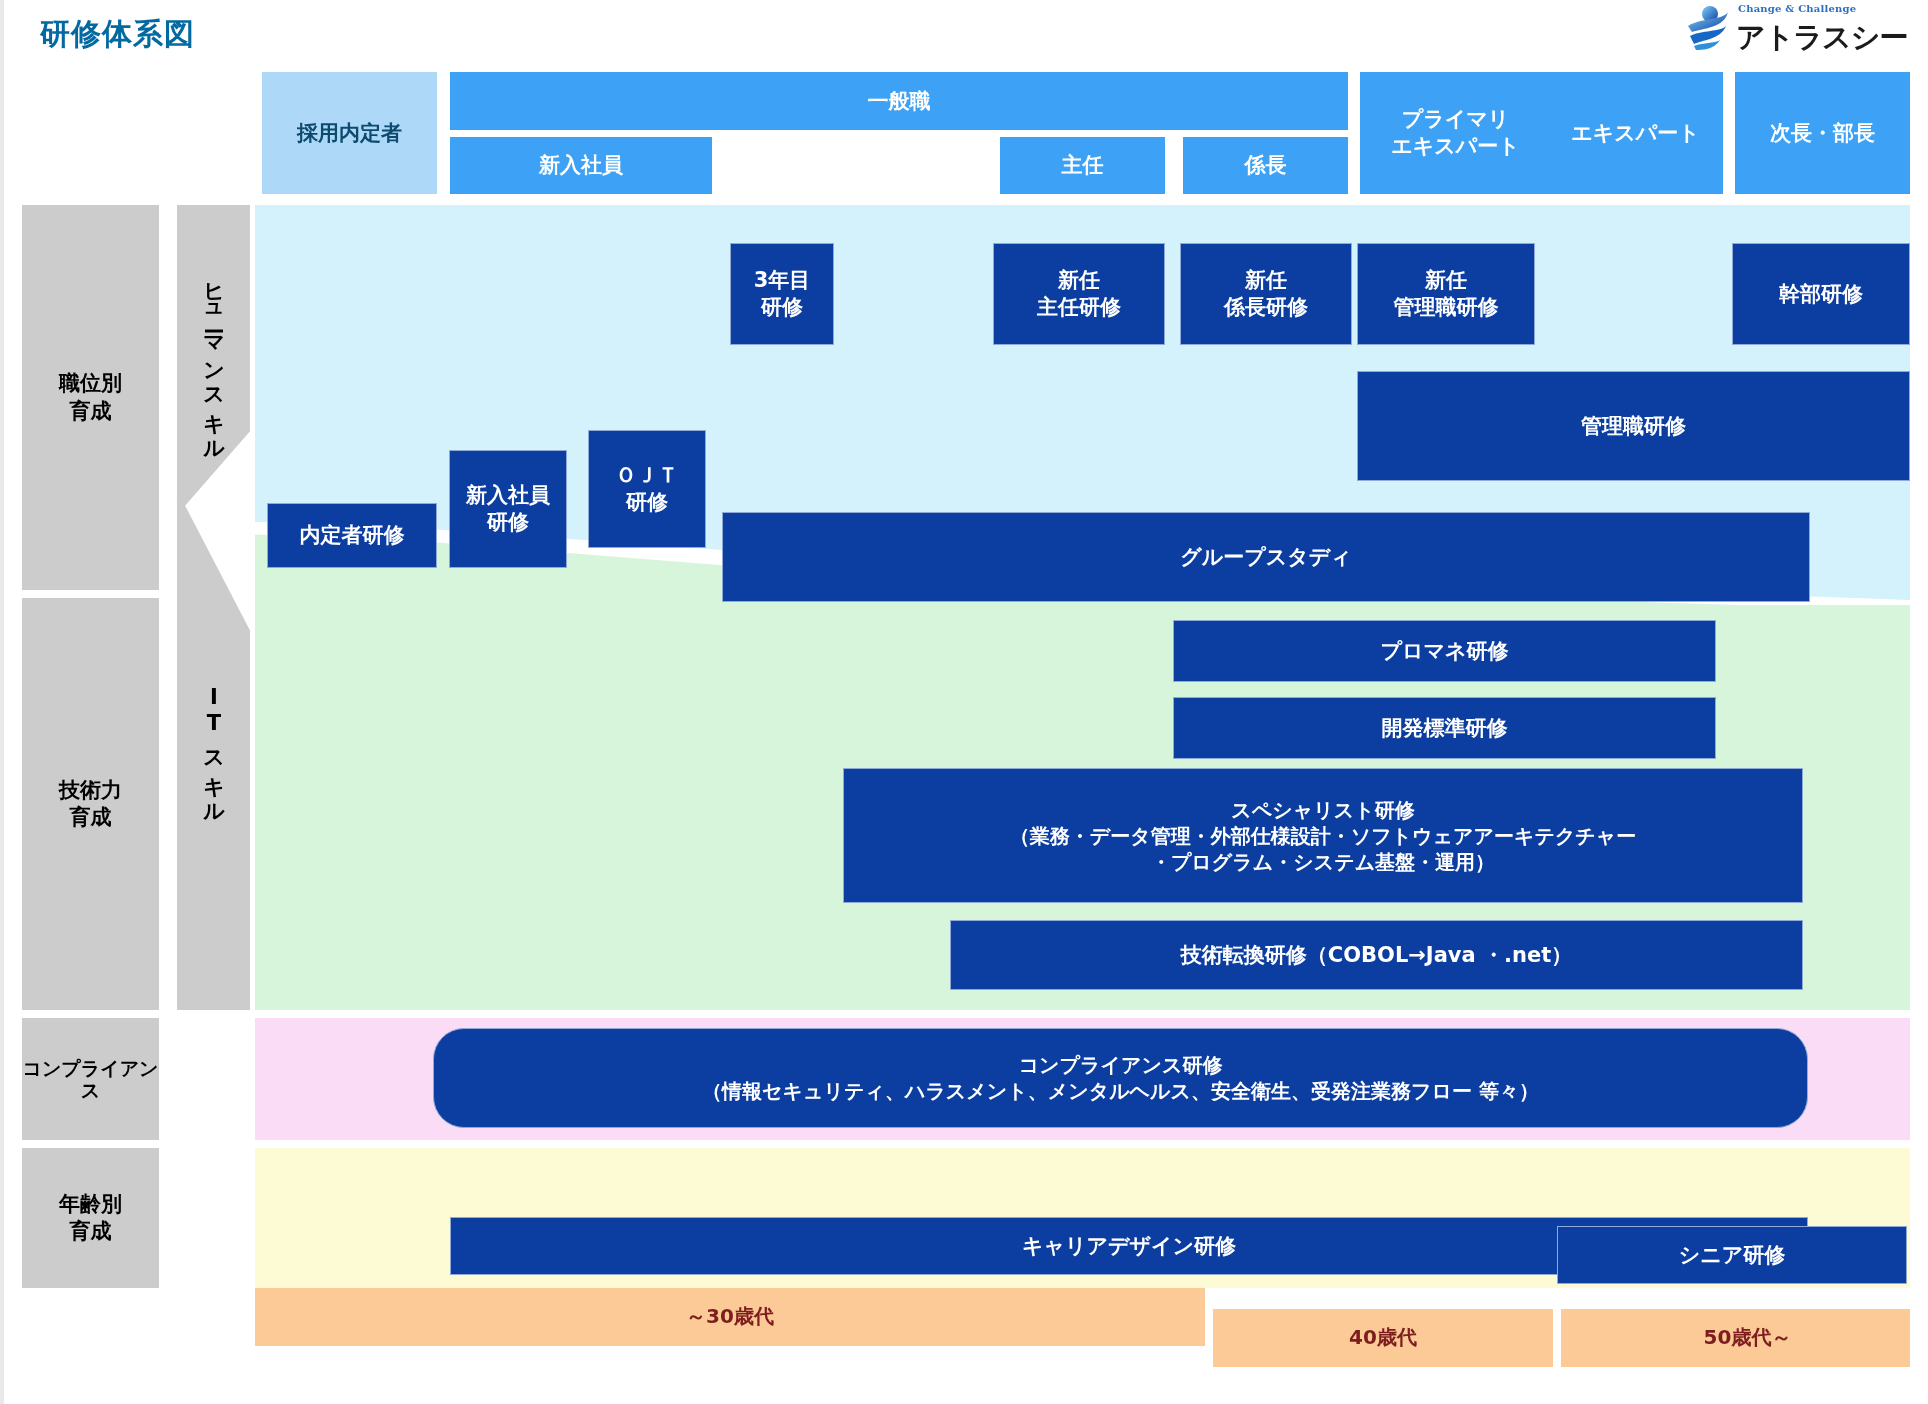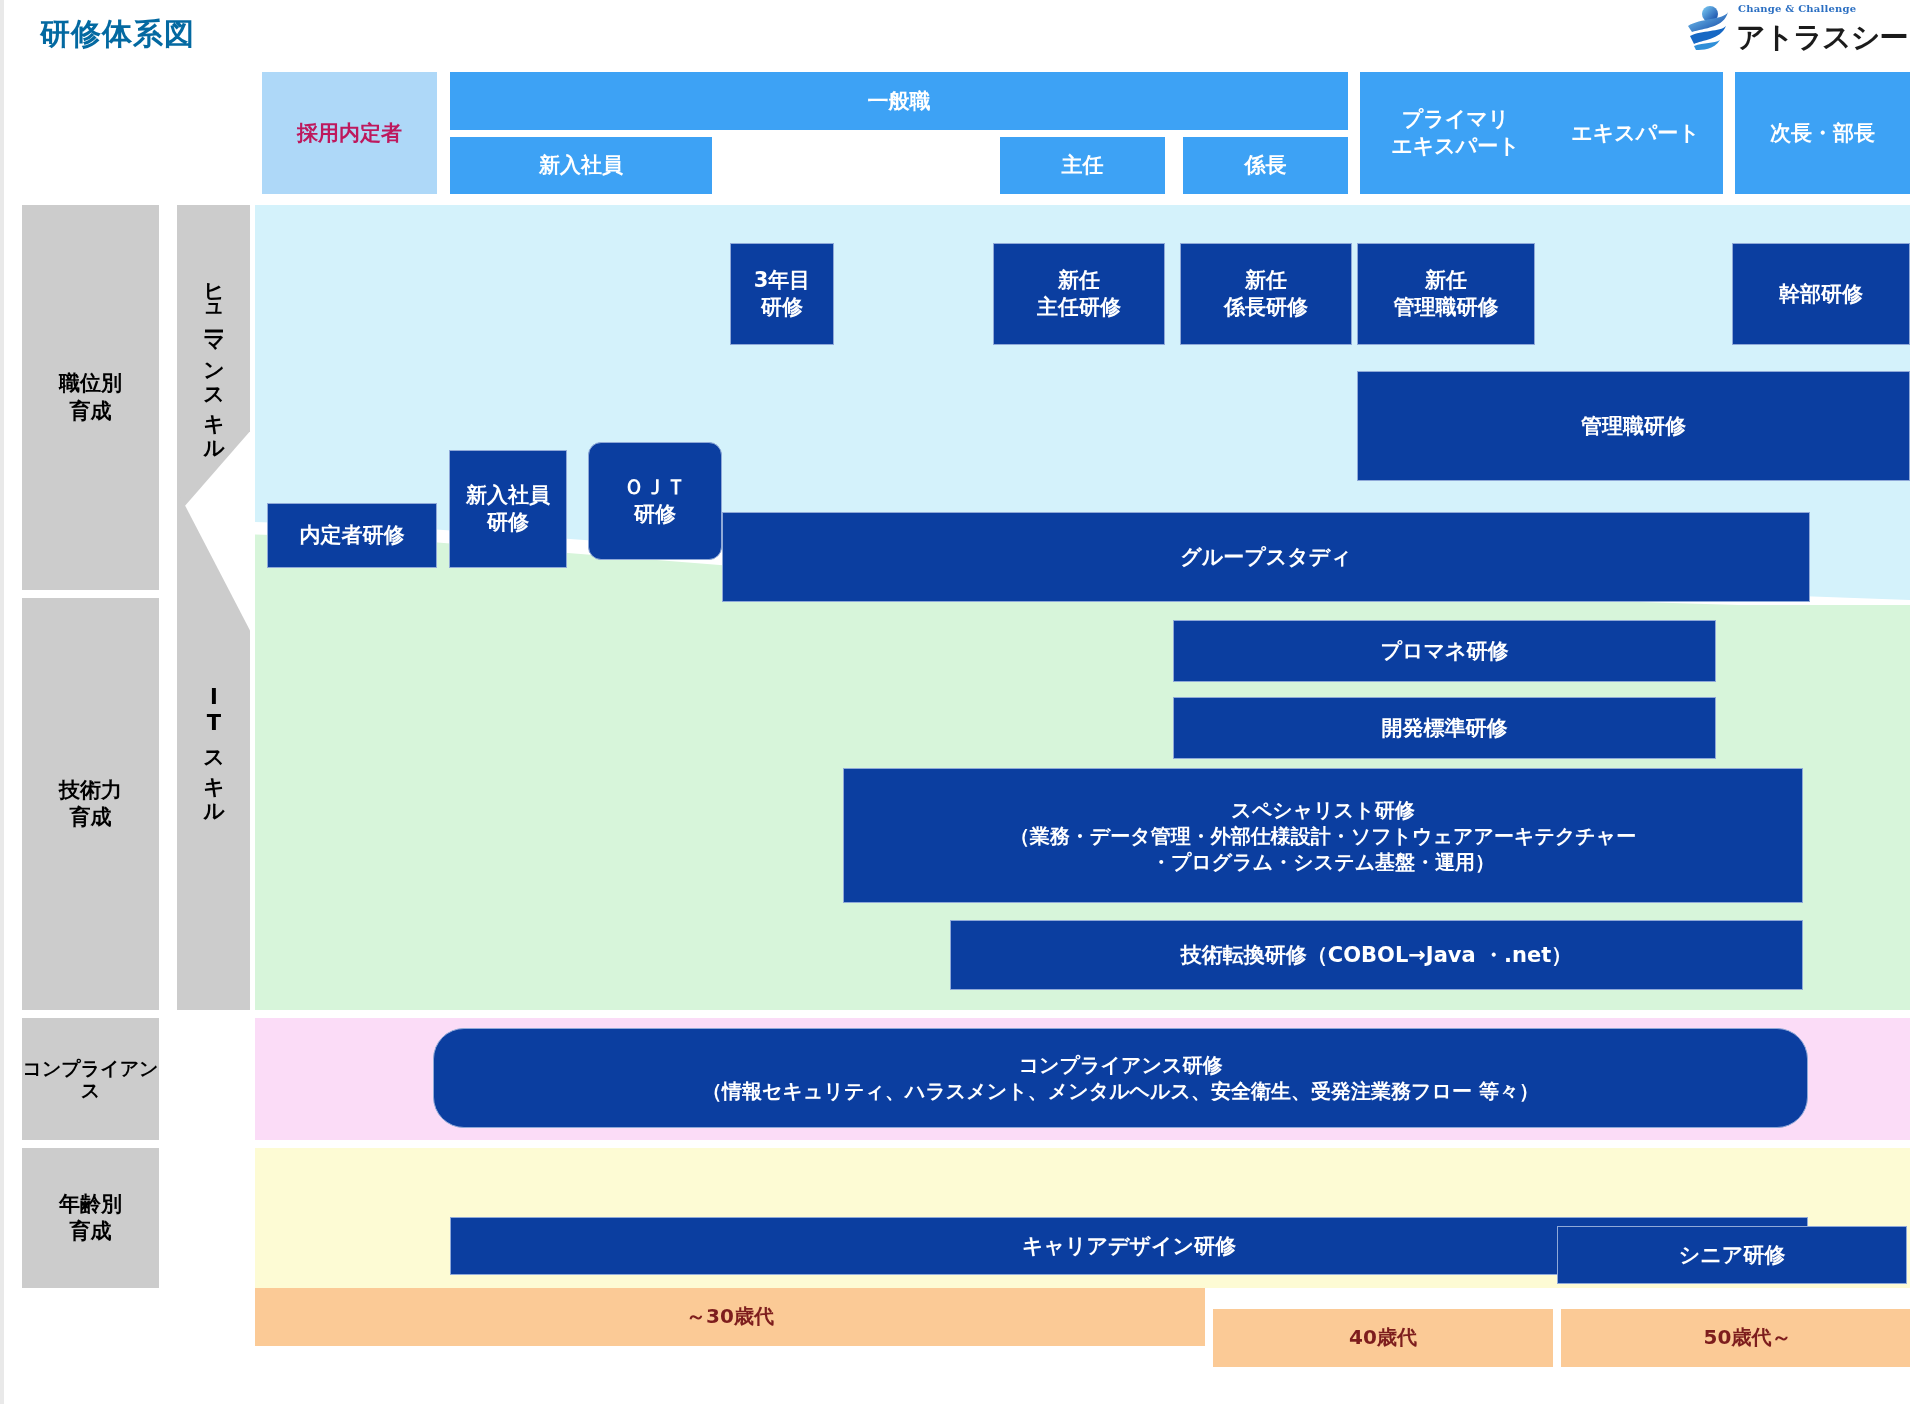--- a/index.html
+++ b/index.html
@@ -34,21 +34,21 @@
     font-size: 29px; font-weight: bold; color: #1b1b1b;
     letter-spacing: -1px; white-space: nowrap; text-align: right;
   }
 
   
   .bx { position: absolute; display: flex; align-items: center; justify-content: center;
         text-align: center; line-height: 1.18; }
 
   
   .hdr       { background: #3da2f5; color: #ffffff; font-weight: bold; font-size: 21px; }
-  .hdr-pale  { background: #aed8f8; color: #be185d; font-weight: bold; font-size: 21px; font-family: Liberation Serif, serif; }
+  .hdr-pale  { background: #aed8f8; color: #0c4a6e; font-weight: bold; font-size: 21px; font-family: Liberation Serif, serif; }
 
   
   .cat { background: #cccccc; color: #000; font-weight: bold; font-size: 21px; }
   .cat-vert {
     background: #cccccc; color: #000; font-weight: bold; font-size: 21px;
     writing-mode: vertical-rl; text-orientation: upright; letter-spacing: 2px;
   }
   .cat-clip-top    { clip-path: polygon(0 0, 100% 0, 100% 73%, 0 100%); }
   .cat-clip-bottom { clip-path: polygon(0 0, 100% 27%, 100% 100%, 0 100%); }
 
@@ -155,21 +155,21 @@
 
   <div class="bx trn" style="left:1732px; top:243px; width:178px; height:102px;">幹部研修</div>
 
   <div class="bx trn" style="left:1357px; top:371px; width:553px; height:110px;">管理職研修</div>
 
   <div class="bx trn" style="left:267px; top:503px; width:170px; height:65px;">内定者研修</div>
 
   <div class="bx trn trn-multiline" style="left:449px; top:450px; width:118px; height:118px; white-space:pre-line;">新入社員
 研修</div>
 
-  <div class="bx trn trn-multiline" style="left:588px; top:442px; width:134px; height:118px; white-space:pre-line;border-radius:13px;">ＯＪＴ
+  <div class="bx trn trn-multiline" style="left:588px; top:430px; width:118px; height:118px; white-space:pre-line;">ＯＪＴ
 研修</div>
 
   <div class="bx trn" style="left:722px; top:512px; width:1088px; height:90px;">グループスタディ</div>
 
   <div class="bx trn" style="left:1173px; top:620px; width:543px; height:62px;">プロマネ研修</div>
 
   <div class="bx trn" style="left:1173px; top:697px; width:543px; height:62px;">開発標準研修</div>
 
   <div class="bx trn trn-multiline" style="left:843px; top:768px; width:960px; height:135px; white-space:pre-line; font-size:20px;">スペシャリスト研修
 （業務・データ管理・外部仕様設計・ソフトウェアアーキテクチャー

